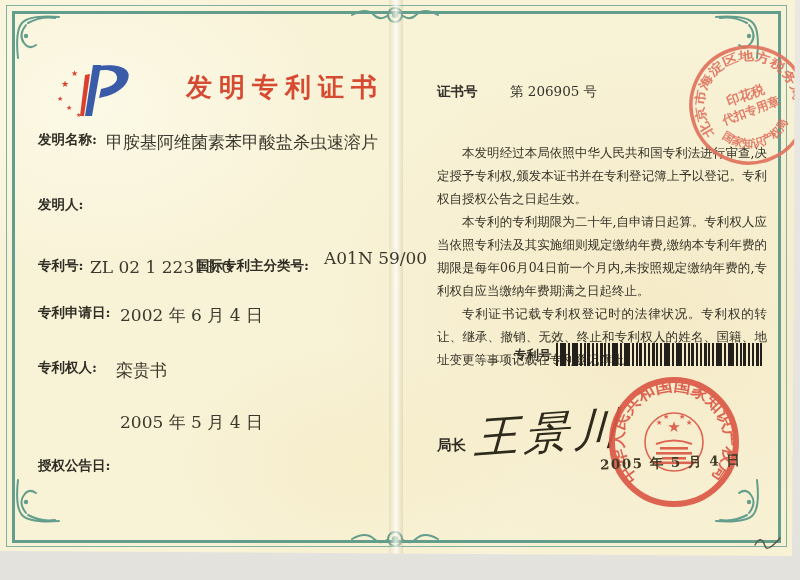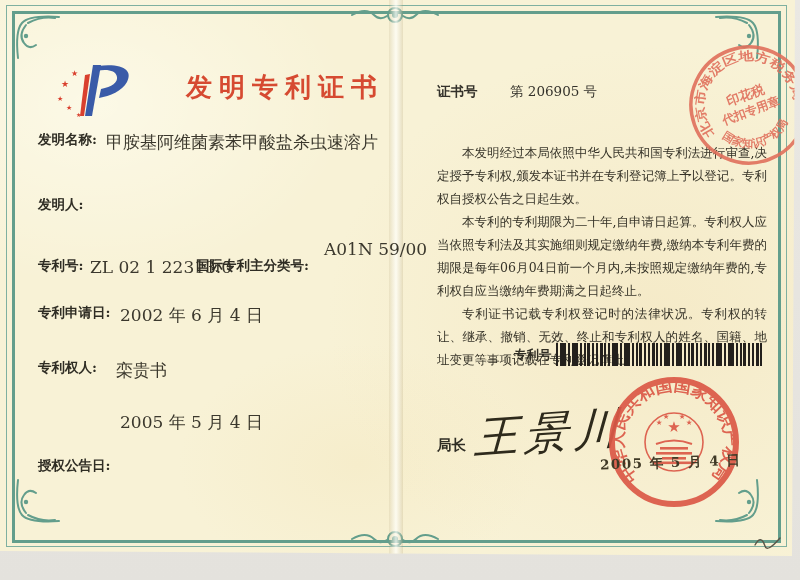--- a/index.html
+++ b/index.html
@@ -112,21 +112,21 @@
     <div class="abs title" style="left:146px;top:70px;margin-left:40px;">发明专利证书</div>
 
     <div class="abs label" style="left:38px;top:131px;">发明名称:</div>
     <div class="abs value" style="left:106px;top:131px;">甲胺基阿维菌素苯甲酸盐杀虫速溶片</div>
 
     <div class="abs label" style="left:38px;top:196px;">发明人:</div>
 
     <div class="abs label" style="left:38px;top:257px;">专利号:</div>
     <div class="abs value" style="left:90px;top:257px;">ZL 02 1 22313.0</div>
     <div class="abs label" style="left:196px;top:257px;">国际专利主分类号:</div>
-    <div class="abs value" style="left:324px;top:239px;">A01N 59/00</div>
+    <div class="abs value" style="left:324px;top:248px;">A01N 59/00</div>
 
     <div class="abs label" style="left:38px;top:304px;">专利申请日:</div>
     <div class="abs value" style="left:120px;top:304px;">2002 年 6 月 4 日</div>
 
     <div class="abs label" style="left:38px;top:359px;">专利权人:</div>
     <div class="abs value" style="left:116px;top:359px;">栾贵书</div>
 
     <div class="abs label" style="left:38px;top:411px;margin-top:46px;">授权公告日:</div>
     <div class="abs value" style="left:120px;top:411px;">2005 年 5 月 4 日</div>
 

